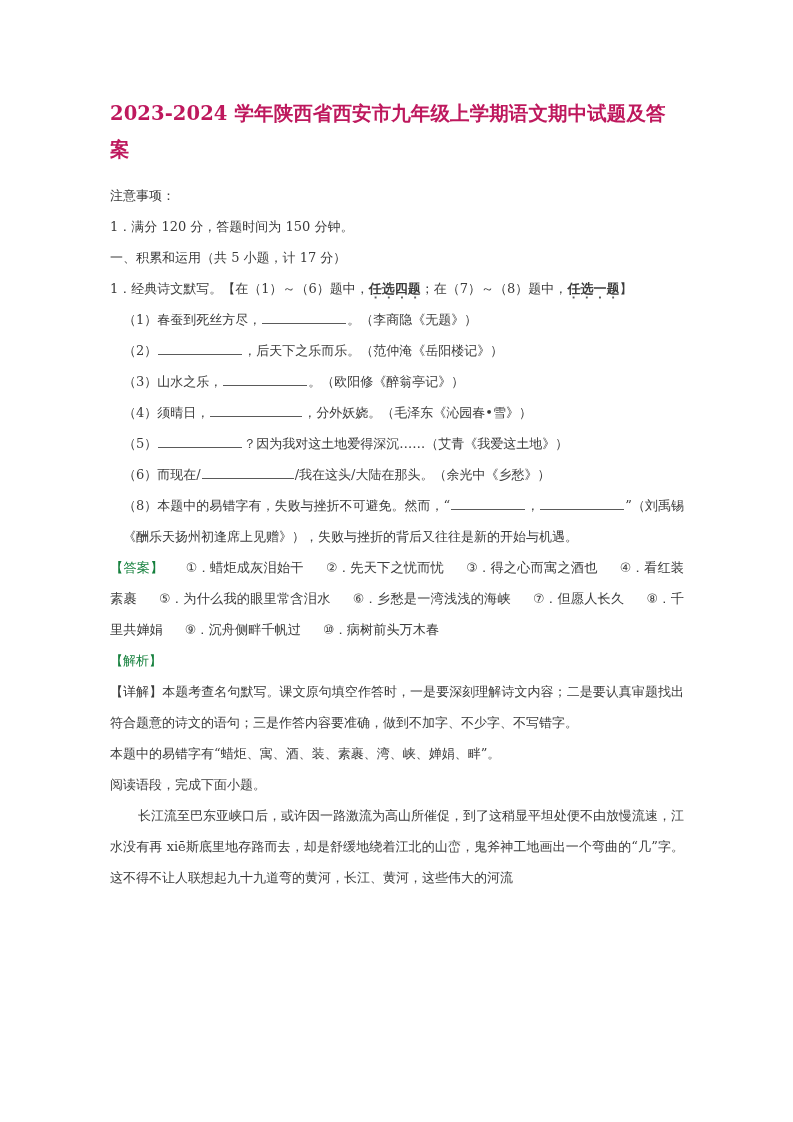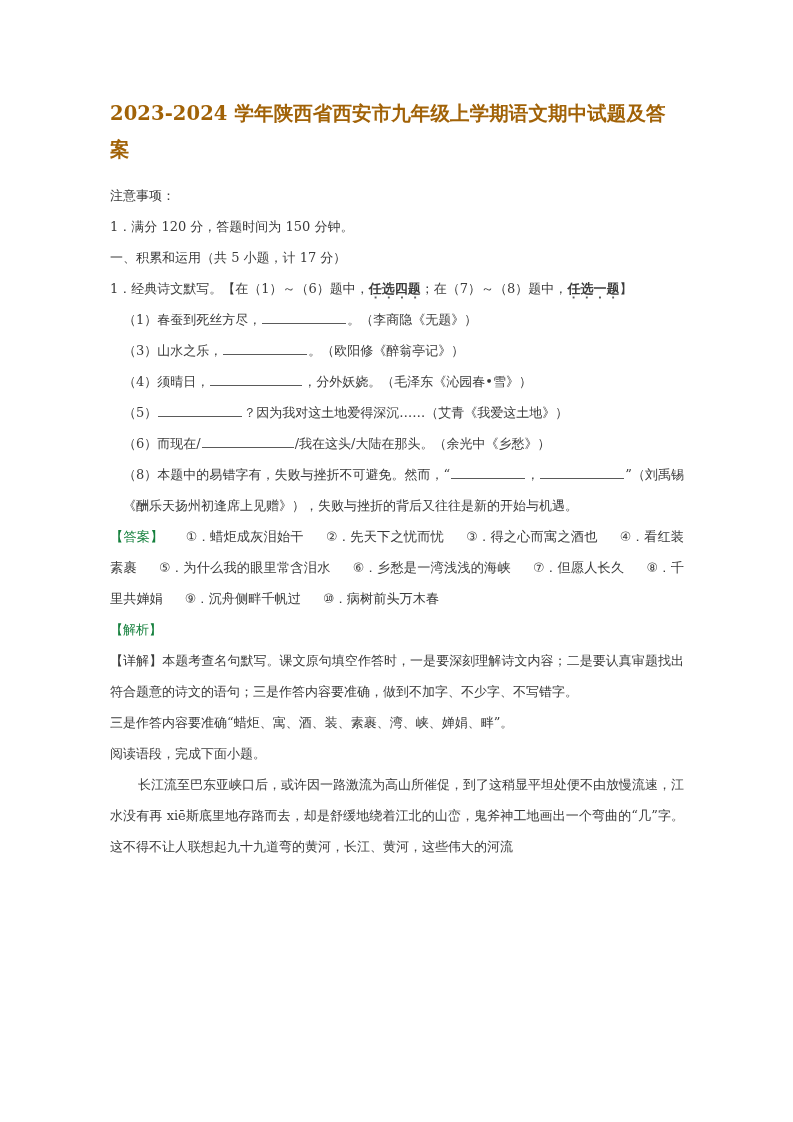--- a/index.html
+++ b/index.html
@@ -31,21 +31,21 @@
     left: 110px;
     top: 96px;
     width: 574px;
   }
 
   
   .doc-title {
     font-size: 19.5px;
     font-weight: bold;
     line-height: 36px;
-    color: #a16207;
+    color: #be185d;
     letter-spacing: 0.1px;
     margin: 0 0 6px 0;
     font-family: "DejaVu Serif", "Liberation Serif", serif;
   }
 
   
   .p {
     font-size: 13px;
     line-height: 31px;
     margin: 0;
@@ -125,38 +125,39 @@
 
     <p class="p p-note">注意事项：</p>
     <p class="p p-note">1．满分 120 分，答题时间为 150 分钟。</p>
 
     <p class="p">一、积累和运用（共 5 小题，计 17 分）</p>
 
     <p class="p"><span>1．经典诗文默写。【在（1）～（6）题中，</span><span class="bold-seg dotted">任选四题</span><span>；在（7）～（8）题中，</span><span class="bold-seg dotted">任选一题</span><span>】</span></p>
 
     <p class="p p-item"><span>（1）</span><span>春蚕到死丝方尽，</span><span class="blank blank-md"></span><span>。（李商隐《无题》）</span></p>
 
+    <p class="p p-item"><span>（2）</span><span></span><span class="blank blank-md"></span><span>，后天下之乐而乐。（范仲淹《岳阳楼记》）</span></p>
 
     <p class="p p-item"><span>（3）</span><span>山水之乐，</span><span class="blank blank-md"></span><span>。（欧阳修《醉翁亭记》）</span></p>
 
     <p class="p p-item"><span>（4）</span><span>须晴日，</span><span class="blank blank-lg"></span><span>，分外妖娆。（毛泽东《沁园春•雪》）</span></p>
 
     <p class="p p-item"><span>（5）</span><span></span><span class="blank blank-md"></span><span>？因为我对这土地爱得深沉……（艾青《我爱这土地》）</span></p>
 
     <p class="p p-item"><span>（6）</span><span>而现在/</span><span class="blank blank-lg"></span><span>/我在这头/大陆在那头。（余光中《乡愁》）</span></p>
 
 
     <p class="p p-item"><span>（8）</span><span>本题中的易错字有，失败与挫折不可避免。然而，“</span><span class="blank blank-sm"></span><span>，</span><span class="blank blank-md"></span><span>”（刘禹锡《酬乐天扬州初逢席上见赠》），失败与挫折的背后又往往是新的开始与机遇。</span></p>
 
     <p class="ans-line"><span class="tag">【答案】</span><span class="ans-gap"></span><span class="circnum">①．</span><span>蜡炬成灰泪始干</span><span class="ans-gap"></span><span class="circnum">②．</span><span>先天下之忧而忧</span><span class="ans-gap"></span><span class="circnum">③．</span><span>得之心而寓之酒也</span><span class="ans-gap"></span><span class="circnum">④．</span><span>看红装素裹</span><span class="ans-gap"></span><span class="circnum">⑤．</span><span>为什么我的眼里常含泪水</span><span class="ans-gap"></span><span class="circnum">⑥．</span><span>乡愁是一湾浅浅的海峡</span><span class="ans-gap"></span><span class="circnum">⑦．</span><span>但愿人长久</span><span class="ans-gap"></span><span class="circnum">⑧．</span><span>千里共婵娟</span><span class="ans-gap"></span><span class="circnum">⑨．</span><span>沉舟侧畔千帆过</span><span class="ans-gap"></span><span class="circnum">⑩．</span><span>病树前头万木春</span></p>
 
     <p class="p"><span class="tag">【解析】</span></p>
 
     <p class="p"><span>【详解】</span><span>本题考查名句默写。课文原句填空作答时，一是要深刻理解诗文内容；二是要认真审题找出符合题意的诗文的语句；三是作答内容要准确，做到不加字、不少字、不写错字。</span></p>
 
-    <p class="p">三是作答内容要准确“蜡炬、寓、酒、装、素裹、湾、峡、婵娟、畔”。</p>
+    <p class="p">本题中的易错字有“蜡炬、寓、酒、装、素裹、湾、峡、婵娟、畔”。</p>
 
     <p class="p">阅读语段，完成下面小题。</p>
 
     <p class="p p-indent2">长江流至巴东亚峡口后，或许因一路激流为高山所催促，到了这稍显平坦处便不由放慢流速，江水没有再 xiē斯底里地存路而去，却是舒缓地绕着江北的山峦，鬼斧神工地画出一个弯曲的“几”字。这不得不让人联想起九十九道弯的黄河，长江、黄河，这些伟大的河流</p>
 
   </div>
 </div>
 
 </body></html>

